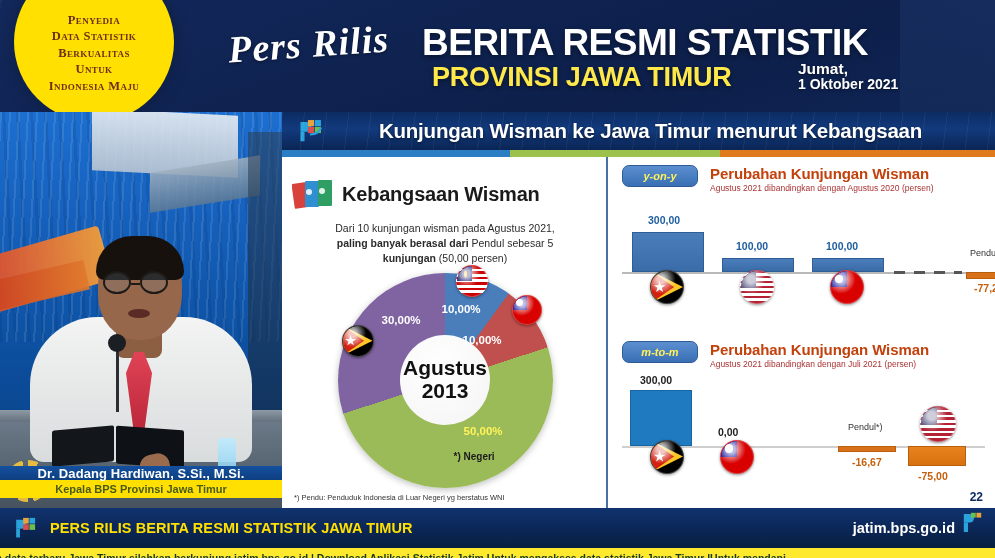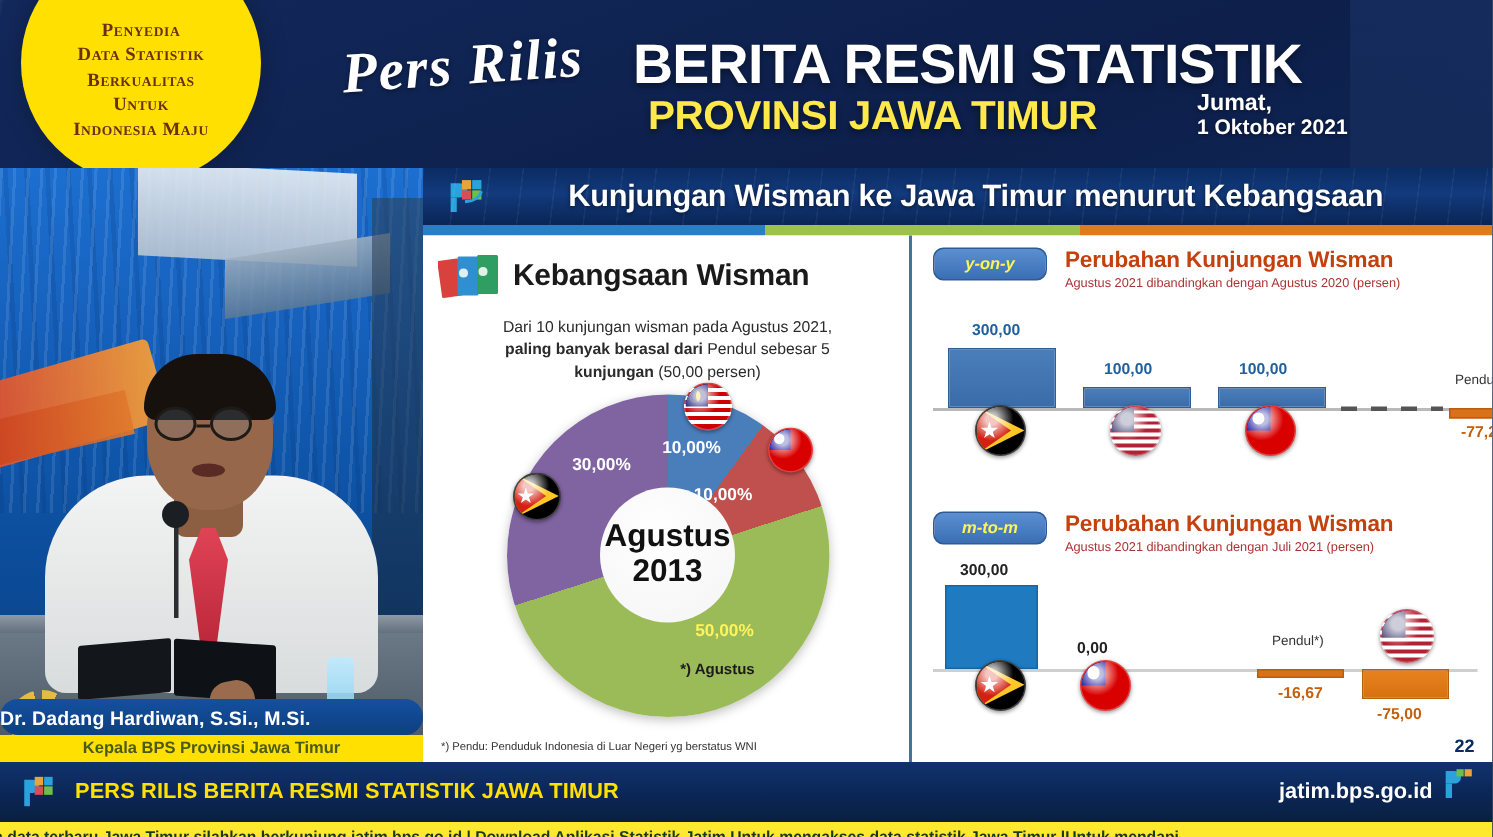--- a/index.html
+++ b/index.html
@@ -195,22 +195,22 @@
     opacity:.9;
   }
   .p-hand {
     position:absolute; left:140px; bottom:28px; width:30px; height:26px;
     background:#9a6b4c; border-radius:12px 12px 8px 8px; transform:rotate(-12deg);
   }
 
   
   #nameplate { position:absolute; left:0; top:466px; width:282px; height:42px; z-index:6; }
   .np-blue {
-    height:24px; background:linear-gradient(180deg,#14509f,#0e3f80);
-    display:flex; align-items:center; border-radius:12px;
+    height:14px; background:linear-gradient(180deg,#14509f,#0e3f80);
+    display:flex; align-items:center; justify-content:center;
   }
   .np-blue span { color:#fff; font-size:13px; font-weight:700; letter-spacing:.1px; }
   .np-yellow {
     height:18px; background:#FFE000;
     display:flex; align-items:center; justify-content:center;
   }
   .np-yellow span { color:#4a5b16; font-size:11px; font-weight:600; }
 
   
   #slide {
@@ -237,21 +237,21 @@
   .color-strip { display:flex; height:7px; }
   .cs { height:100%; }
   .cs.blue { flex:0 0 228px; background:#2a7fc4; }
   .cs.green{ flex:0 0 210px; background:#9cc24c; }
   .cs.orange{ flex:1; background:#e07a1e; }
 
   .slide-body { position:relative; height:351px; background:#fff; display:flex; }
 
   
   .col-left { width:322px; position:relative; padding:8px 6px 0 10px; }
-  .kb-head { display:flex; align-items:center; gap:6px; margin-top:2px; }
+  .kb-head { display:flex; align-items:center; gap:6px; margin-top:12px; }
   .booklets { width:44px; height:34px; flex:0 0 auto; }
   .kb-title { font-size:20px; font-weight:700; color:#1a1a1a; letter-spacing:-.2px; }
   .kb-desc {
     margin:10px 14px 0 14px; text-align:center;
     font-size:10.5px; line-height:1.45; color:#2b2b2b;
   }
   .kb-desc b { font-weight:700; }
 
   .donut-wrap { position:relative; width:215px; height:215px; margin:6px auto 0 auto; }
   .donut {
@@ -482,21 +482,21 @@
           <div class="donut"></div>
           <div class="donut-center">
             <div>Agustus</div>
             <div>2013</div>
           </div>
 
           <div class="dlab l10a">10,00%</div>
           <div class="dlab l10b">10,00%</div>
           <div class="dlab l30">30,00%</div>
           <div class="dlab l50">50,00%</div>
-          <div class="dlab pend">*) Agustus</div>
+          <div class="dlab pend">*) Negeri</div>
 
           <div class="flag f-my" style="left:118px; top:-8px; width:32px; height:32px;">
             <div class="canton"></div>
               <div class="moon"></div>
           </div>
           <div class="flag f-tw" style="left:174px; top:22px; width:30px; height:30px;">
             <div class="canton"></div>
               <div class="sun"></div>
           </div>
           <div class="flag f-tl" style="left:4px; top:52px; width:32px; height:32px;">

